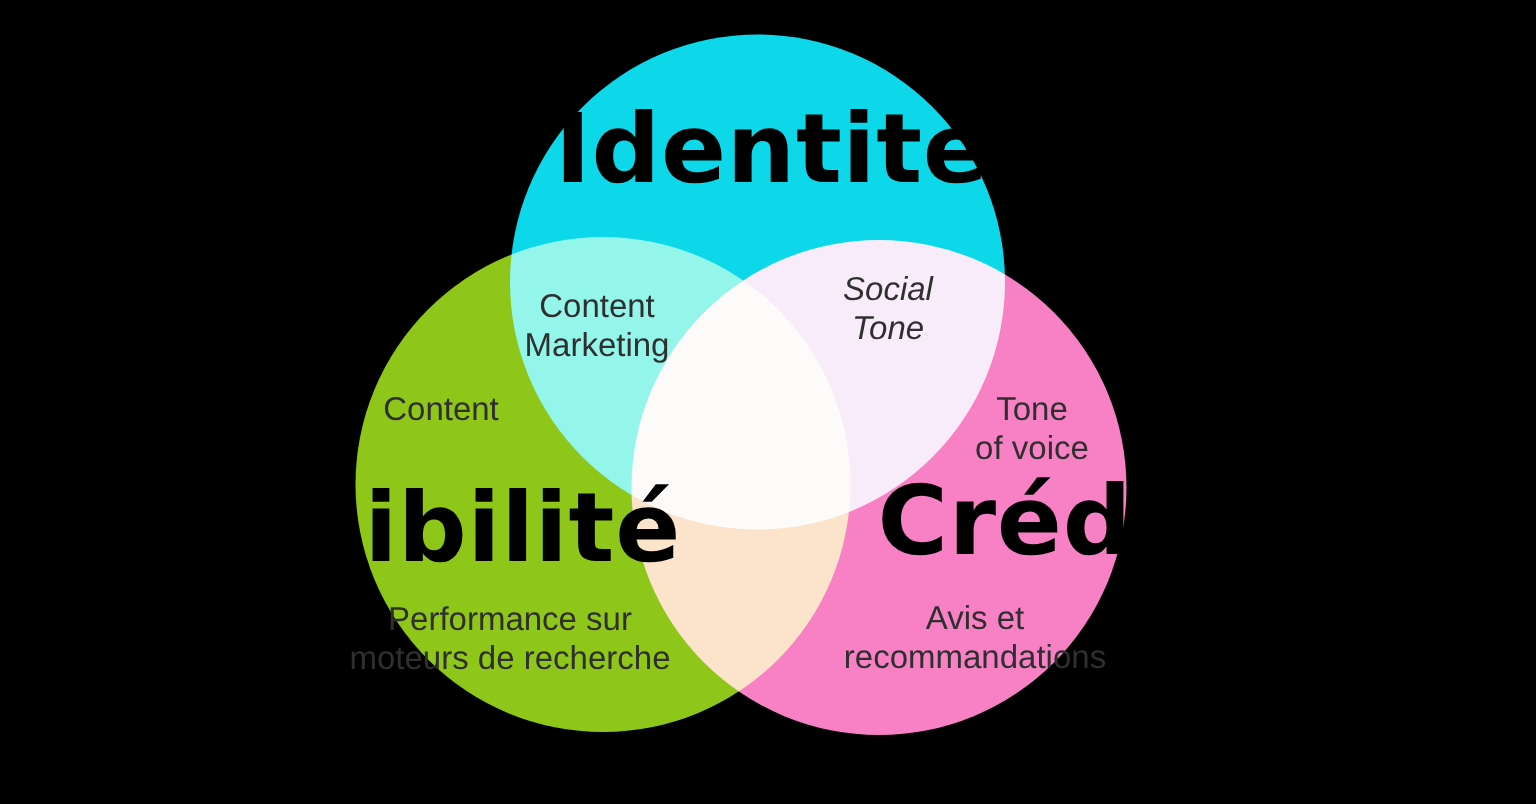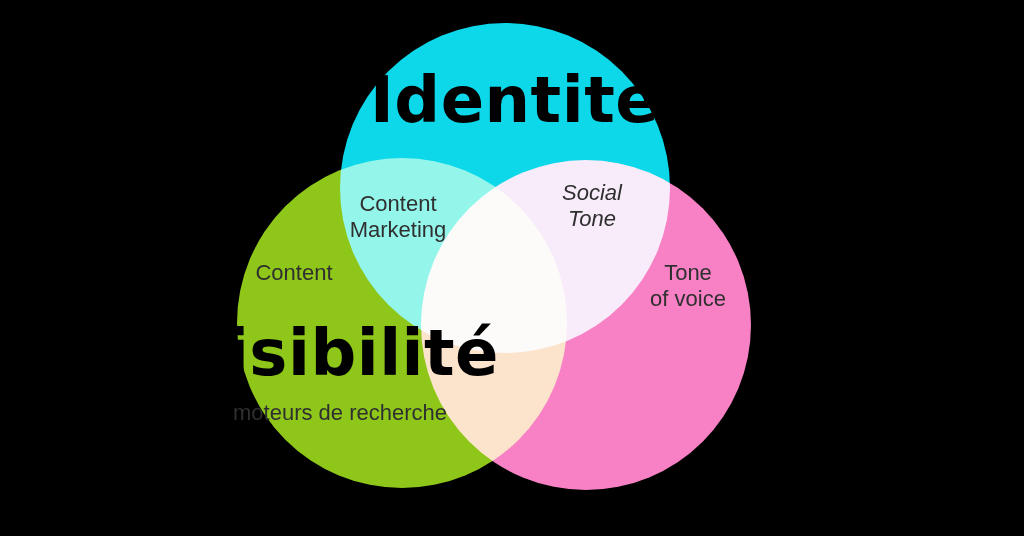--- a/index.html
+++ b/index.html
@@ -26,21 +26,21 @@
     font-family:"DejaVu Sans","Liberation Sans",sans-serif;
     font-weight:700;
     font-size:64px;
     line-height:56px;
     letter-spacing:.5px;
     color:#000000;
     white-space:nowrap;
     z-index:5;
   }
   #title-identite{left:370px;top:72px;}
-  #title-visibilite{left:133px;top:325px;margin-left:45px;}   
+  #title-visibilite{left:133px;top:325px;}   
   #title-credibilite{left:585px;top:320px;}  
 
   .note{
     position:absolute;
     font-size:22px;
     line-height:26px;
     color:#2f2f2f;
     text-align:center;
     z-index:5;
   }
@@ -55,20 +55,21 @@
 <body>
 
 <div id="canvas">
 
   <div class="circle" id="circle-identite" style="background-color: rgb(13, 216, 233);"></div>
   <div class="circle" id="circle-visibilite" style="background-color: rgb(142, 199, 26);"></div>
   <div class="circle" id="circle-credibilite" style="background-color: rgb(248, 128, 197);"></div>
 
   <div class="big-title" id="title-identite">Identité</div>
   <div class="big-title" id="title-visibilite">Visibilité</div>
+  <div class="big-title" id="title-credibilite">Crédibilité</div>
 
   <div class="note" id="note-content-marketing">
     <div>Content</div>
     <div>Marketing</div>
   </div>
 
   <div class="note" id="note-social-media">
     <div>Social</div>
     <div>Tone</div>
   </div>
@@ -76,17 +77,22 @@
   <div class="note" id="note-partages">
     <div>Content</div>
   </div>
 
   <div class="note" id="note-tone">
     <div>Tone</div>
     <div>of voice</div>
   </div>
 
   <div class="note" id="note-performance">
+    <div>Performance sur</div>
     <div>moteurs de recherche</div>
   </div>
 
+  <div class="note" id="note-avis">
+    <div>Avis et</div>
+    <div>recommandations</div>
+  </div>
 
 </div>
 
 </body></html>

